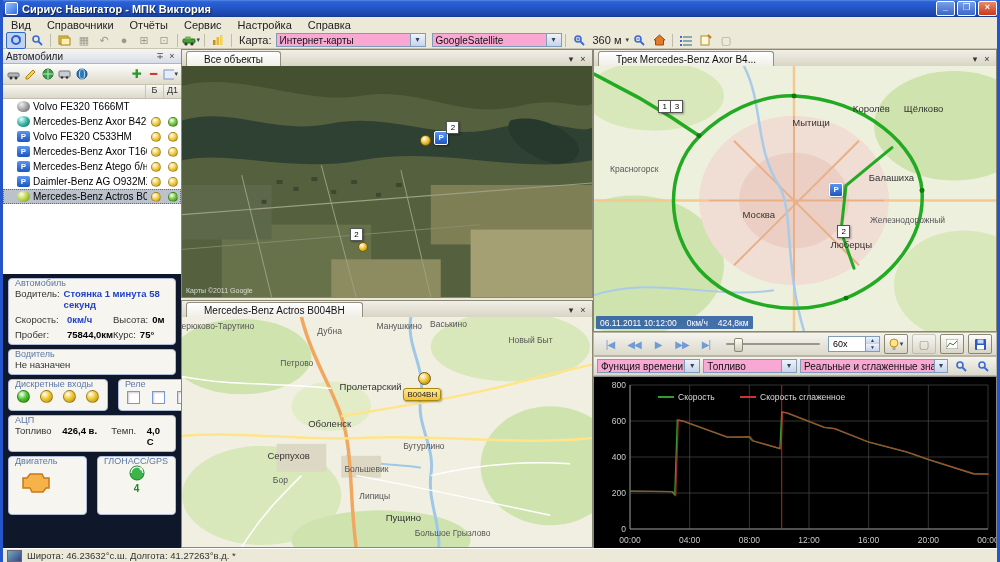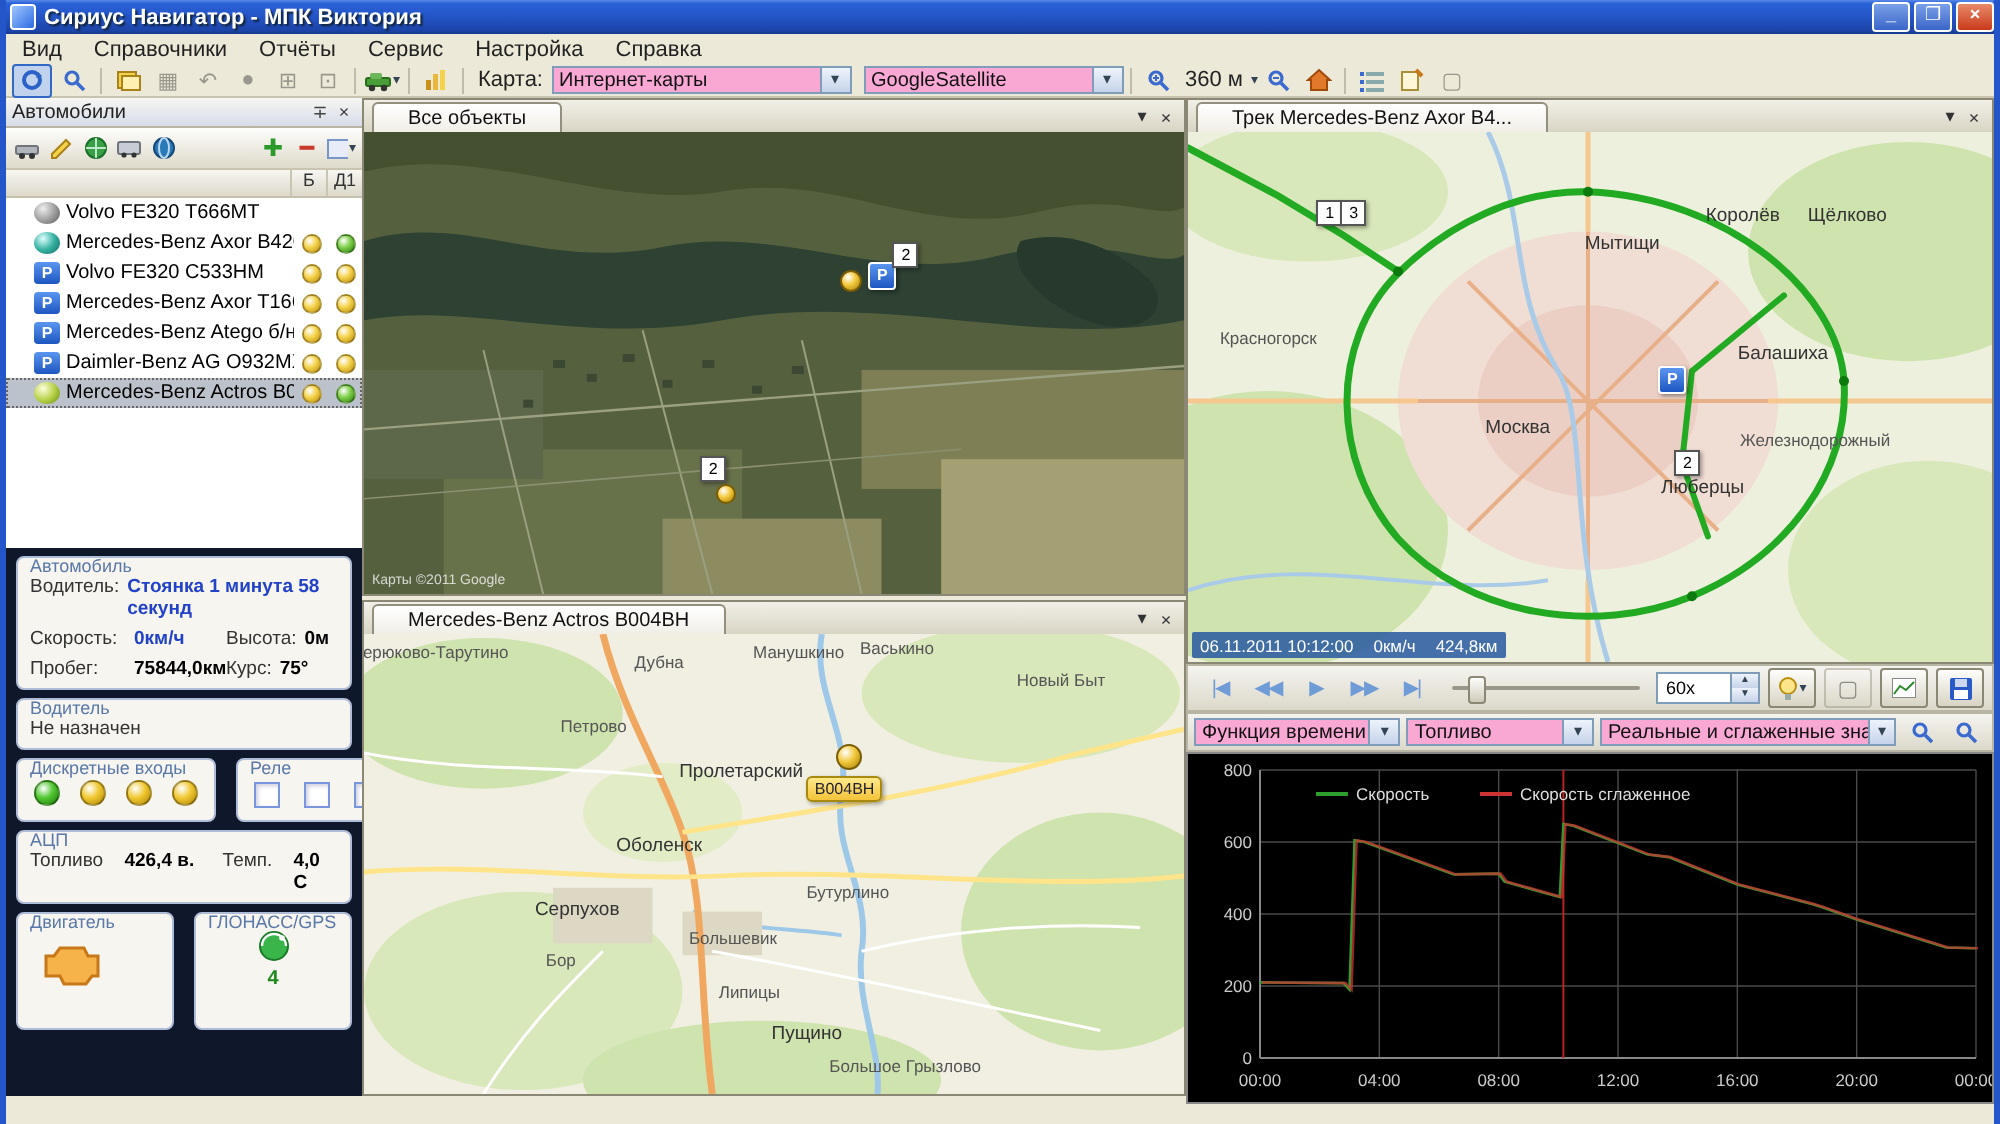--- a/index.html
+++ b/index.html
@@ -724,14 +724,18 @@
         <line x1="187.70250000000001" y1="8" x2="187.70250000000001" y2="152" stroke="#bb2222" stroke-width="1"></line>
         <polyline points="36,114.2 77.76666666666667,114.56 80.75,117.8 83.28583333333333,43.1 88.20833333333334,44 132.95833333333331,60.2 155.33333333333331,59.839999999999996 158.31666666666666,63.8 185.9125,71.54 187.70250000000001,35 192.625,35.9 229.91666666666666,50.3 240.35833333333332,51.56 274.66666666666663,65.24 311.95833333333337,74.96 316.43333333333334,76.39999999999999 334.33333333333337,82.7 379.08333333333337,96.74 394,97.10000000000001" fill="none" stroke="#2e9e2e" stroke-width="1.3" opacity="1"></polyline>
         <polyline points="37,114.2 78.76666666666667,114.56 81.75,117.8 84.28583333333333,43.1 89.20833333333334,44 133.95833333333331,60.2 156.33333333333331,59.839999999999996 159.31666666666666,63.8 186.9125,71.54 188.70250000000001,35 193.625,35.9 230.91666666666666,50.3 241.35833333333332,51.56 275.66666666666663,65.24 312.95833333333337,74.96 317.43333333333334,76.39999999999999 335.33333333333337,82.7 380.08333333333337,96.74 395,97.10000000000001" fill="none" stroke="#cc3333" stroke-width="1.3" opacity="0.75"></polyline>
         <line x1="64" y1="20" x2="80" y2="20" stroke="#2e9e2e" stroke-width="2"></line>
         <text x="84" y="23" fill="#dddddd" font-size="8.5" font-family="Liberation Sans, sans-serif">Скорость</text>
         <line x1="146" y1="20" x2="162" y2="20" stroke="#cc3333" stroke-width="2"></line>
         <text x="166" y="23" fill="#dddddd" font-size="8.5" font-family="Liberation Sans, sans-serif">Скорость сглаженное</text>
       </svg>
   </div>
 
+  <div class="statusbar">
+    <div class="neticon"></div>
+    <span>Широта: 46.23632°с.ш.  Долгота: 41.27263°в.д.  *</span>
+  </div>
 
 </div>
 
 </body></html>

